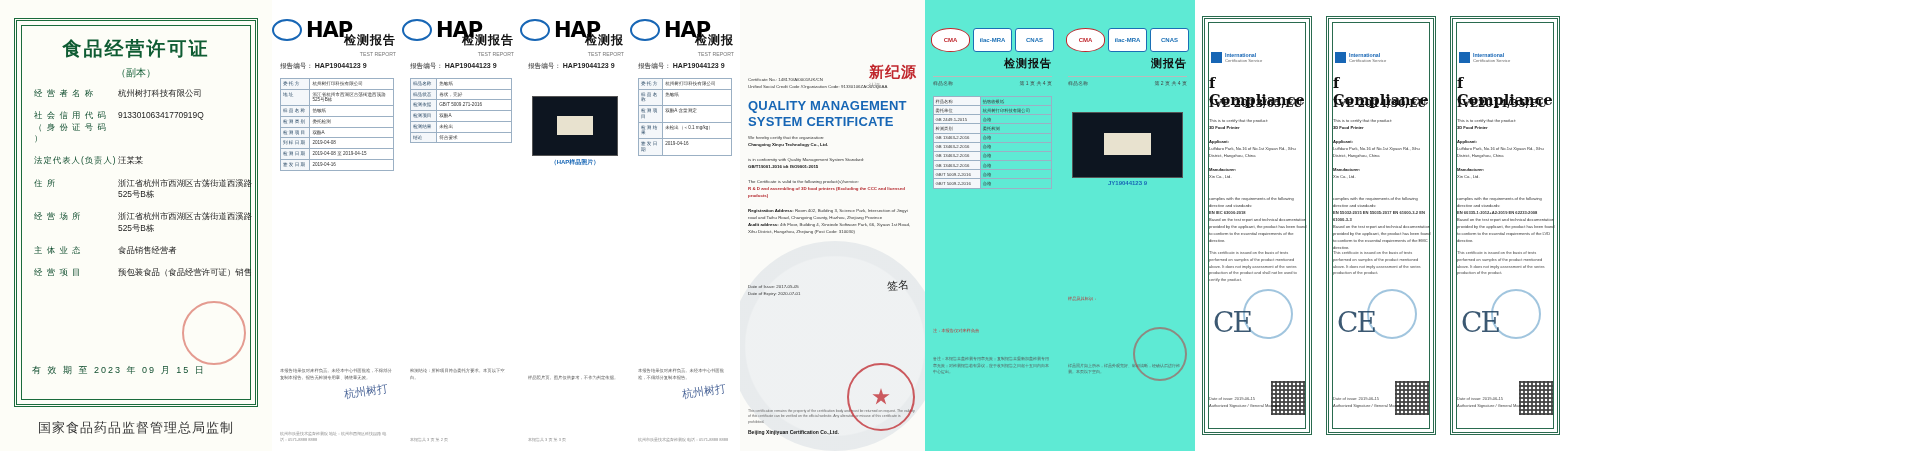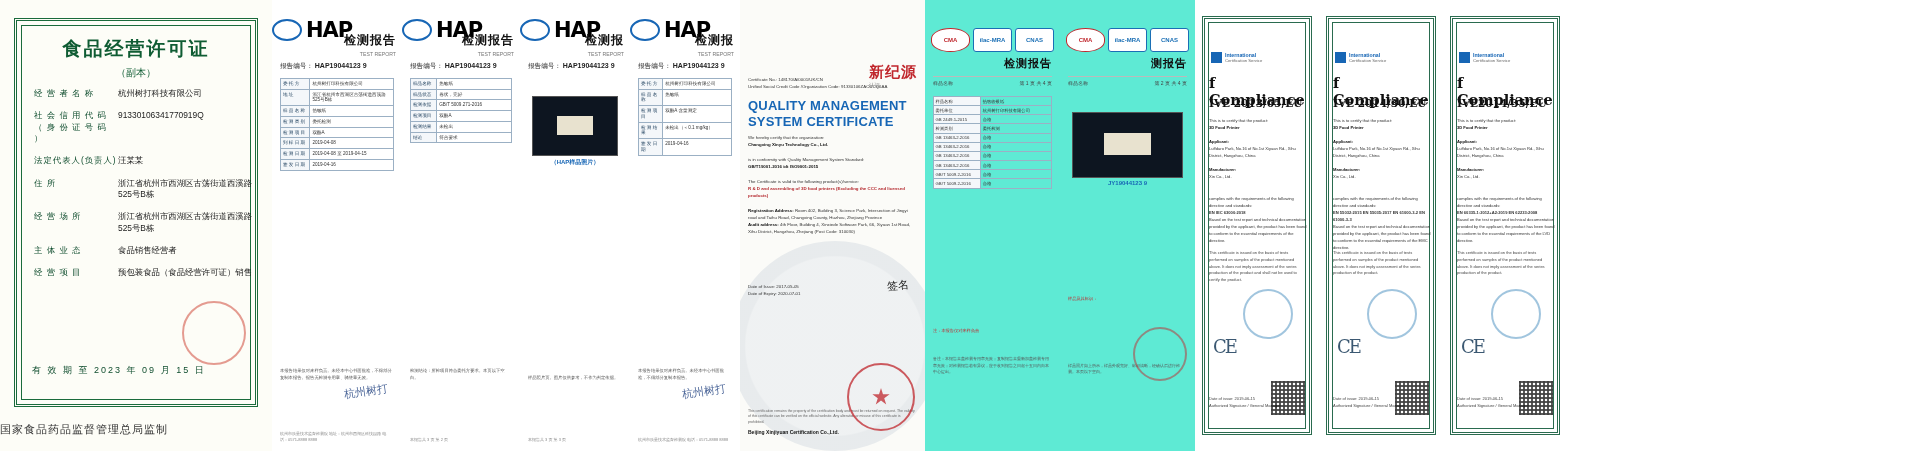--- a/index.html
+++ b/index.html
@@ -14,21 +14,21 @@
   .lic-bg{position:absolute;inset:0;background:#fdfdf7;}
   .lic-frame{position:absolute;left:14px;top:18px;right:14px;bottom:44px;border:3px double #1a6b3c;}
   .lic-frame:after{content:"";position:absolute;inset:4px;border:1px solid #1a6b3c;}
   .lic-title{position:absolute;left:0;right:0;top:36px;text-align:center;font-family:"DejaVu Serif",serif;font-size:19px;font-weight:bold;color:#0f5c33;letter-spacing:2px;}
   .lic-sub{position:absolute;left:0;right:0;top:66px;text-align:center;font-size:10px;color:#0f5c33;}
   .lic-rows{position:absolute;left:34px;right:20px;top:88px;}
   .lic-row{display:flex;align-items:flex-start;margin-bottom:11px;font-size:8.4px;color:#123;line-height:1.35;}
   .lic-k{width:84px;flex:0 0 84px;color:#0f4d2e;letter-spacing:1px;}
   .lic-v{flex:1;color:#222;}
   .lic-valid{position:absolute;left:32px;right:20px;bottom:74px;font-size:9px;color:#0f4d2e;letter-spacing:2px;}
-  .lic-foot{position:absolute;left:0;right:0;bottom:14px;font-size:11px;color:#333;letter-spacing:1px;}
+  .lic-foot{position:absolute;left:0;right:0;bottom:14px;text-align:center;font-size:13px;color:#333;letter-spacing:1px;}
   .lic-seal{position:absolute;right:26px;bottom:86px;width:60px;height:60px;border:2px solid #d04a3c;border-radius:50%;opacity:.55;}
 
   
   .rep{background:#fff;}
   .hap{display:flex;align-items:center;gap:4px;margin-top:18px;}
   .hap-logo{font-family:"DejaVu Sans",sans-serif;font-size:21px;font-weight:bold;color:#000000;letter-spacing:-1px;}
   .hap-oval{width:26px;height:18px;border:2px solid #1766b5;border-radius:50%;flex:0 0 26px;}
   .rep-head{position:absolute;right:6px;top:30px;text-align:right;}
   .rep-head b{font-size:12px;color:#111;letter-spacing:1px;}
   .rep-head .sm{font-size:5.2px;color:#777;display:block;margin-top:2px;}
@@ -96,21 +96,21 @@
   .ce-badge{position:absolute;left:16px;top:52px;display:flex;align-items:center;gap:3px;}
   .ce-badge .sq{width:11px;height:11px;background:#1766b5;}
   .ce-badge .t{font-size:5.2px;color:#1766b5;font-weight:bold;line-height:1.2;}
   .ce-badge .t span{display:block;font-size:4.2px;color:#666;font-weight:normal;}
   .ce-h1{position:absolute;left:14px;right:10px;top:74px;font-size:14.5px;font-weight:bold;color:#111;font-family:"DejaVu Serif",serif;}
   .ce-h2{position:absolute;left:14px;right:10px;top:97px;font-size:10.5px;font-weight:bold;color:#111;font-family:"DejaVu Serif",serif;}
   .ce-body{position:absolute;left:14px;right:12px;top:118px;font-size:4.1px;color:#333;line-height:1.7;}
   .ce-body b{color:#111;}
   .ce-mid{position:absolute;left:14px;right:12px;top:196px;font-size:4.1px;color:#333;line-height:1.7;}
   .ce-lower{position:absolute;left:14px;right:12px;top:250px;font-size:4px;color:#444;line-height:1.7;}
-  .ce-mark{position:absolute;left:18px;bottom:94px;font-size:18px;color:#1a3c5a;font-family:"DejaVu Serif",serif;letter-spacing:-2px;opacity:.85;}
+  .ce-mark{position:absolute;left:18px;bottom:112px;font-size:28px;color:#1a3c5a;font-family:"DejaVu Serif",serif;letter-spacing:-2px;opacity:.85;}
   .ce-addr{position:absolute;left:14px;bottom:42px;font-size:4px;color:#444;line-height:1.6;}
   .ce-qr{position:absolute;right:14px;bottom:36px;width:34px;height:34px;background:
      repeating-linear-gradient(90deg,#222 0 2px,#fff 2px 4px),
      repeating-linear-gradient(0deg,#222 0 2px,#fff 2px 4px);
      background-blend-mode:multiply;opacity:.75;}
   .ce-seal{position:absolute;right:26px;bottom:112px;width:46px;height:46px;border:2px solid #2f7fb5;border-radius:50%;opacity:.45;}
 
   .fade{position:absolute;right:0;top:0;width:353px;height:451px;background:#fff;}
 </style>
 </head>

